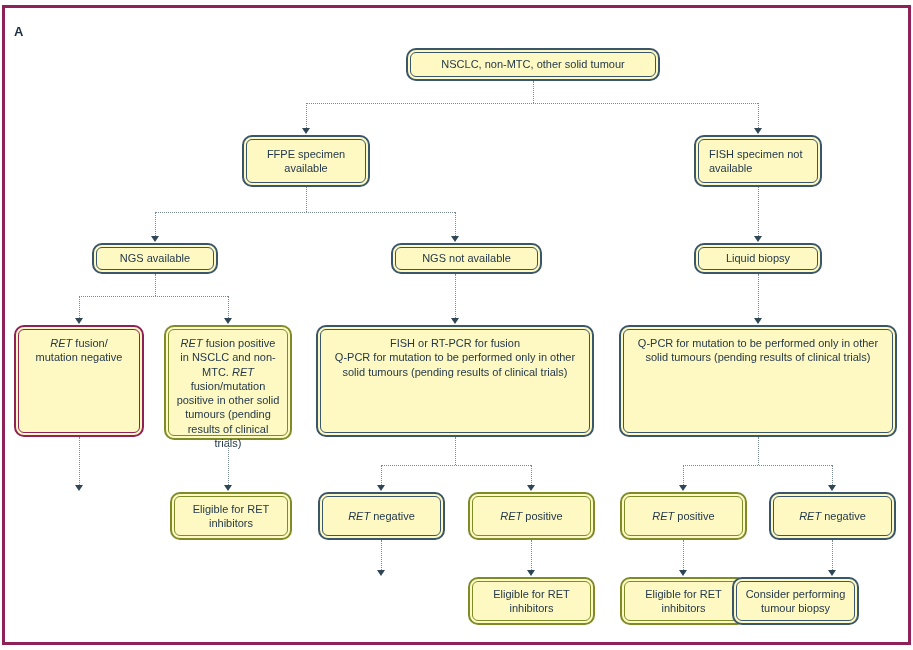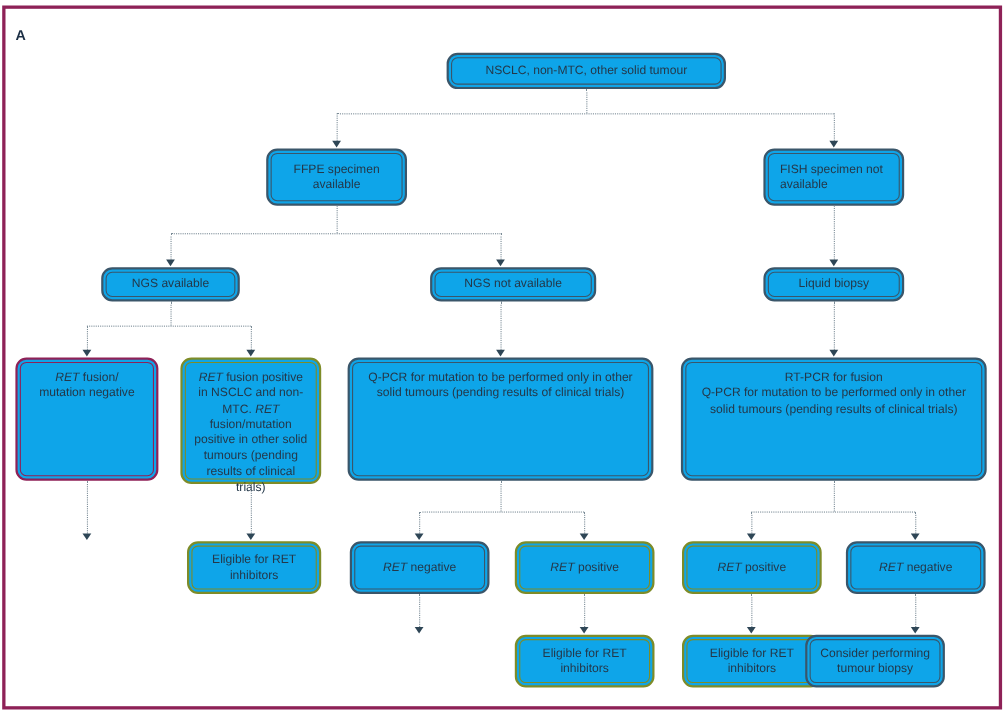--- a/index.html
+++ b/index.html
@@ -9,21 +9,21 @@
     color:#24384a; overflow:hidden;
   }
   .frame {
     position:absolute; left:2px; top:5px; right:2px; bottom:5px;
     border:3px solid #8e2157; pointer-events:none;
   }
   .panel-label {
     position:absolute; left:14px; top:24px; font-size:13px; font-weight:bold; color:#1c2f45;
   }
   
-  .node { position:absolute; box-sizing:border-box; border:2px solid; border-radius:10px; background:#0ea5e9; }
+  .node { position:absolute; box-sizing:border-box; border:2px solid; border-radius:10px; background:#fef9c3; }
   .node .inner {
     position:absolute; inset:2px; border:1px solid; border-radius:6px; box-sizing:border-box;
     display:flex; align-items:center; justify-content:center; padding:3px 6px;
   }
   .node .txt { width:100%; text-align:center; font-size:11px; line-height:1.3; }
   .node.top .inner { align-items:flex-start; padding-top:6px; }
   .node.leftalign .txt { text-align:left; padding-left:4px; }
   .teal, .teal .inner { border-color:#3a566a; }
   .magenta, .magenta .inner { border-color:#8e2157; }
   .olive, .olive .inner { border-color:#7e8c28; }
@@ -94,29 +94,29 @@
     <div class="inner">
         <div class="txt">
       <i>RET</i><span> fusion positive in NSCLC and non-MTC. </span><i>RET</i><span> fusion/mutation positive in other solid tumours (pending results of clinical trials)</span>
     </div>
       </div>
   </div>
 
   <div class="node teal top" style="left:316px;top:325px;width:278px;height:112px">
     <div class="inner">
         <div class="txt">
+      <span class="blk">FISH or RT-PCR for fusion</span>
       <span class="blk">Q-PCR for mutation to be performed only in other solid tumours (pending results of clinical trials)</span>
     </div>
       </div>
   </div>
 
   <div class="node teal top" style="left:619px;top:325px;width:278px;height:112px">
     <div class="inner">
         <div class="txt">
-      <span class="blk">RT-PCR for fusion</span>
       <span class="blk">Q-PCR for mutation to be performed only in other solid tumours (pending results of clinical trials)</span>
     </div>
       </div>
   </div>
 
 
   <div class="node olive" style="left:170px;top:492px;width:122px;height:48px">
     <div class="inner">
         <div class="txt">Eligible for RET inhibitors</div>
       </div>

